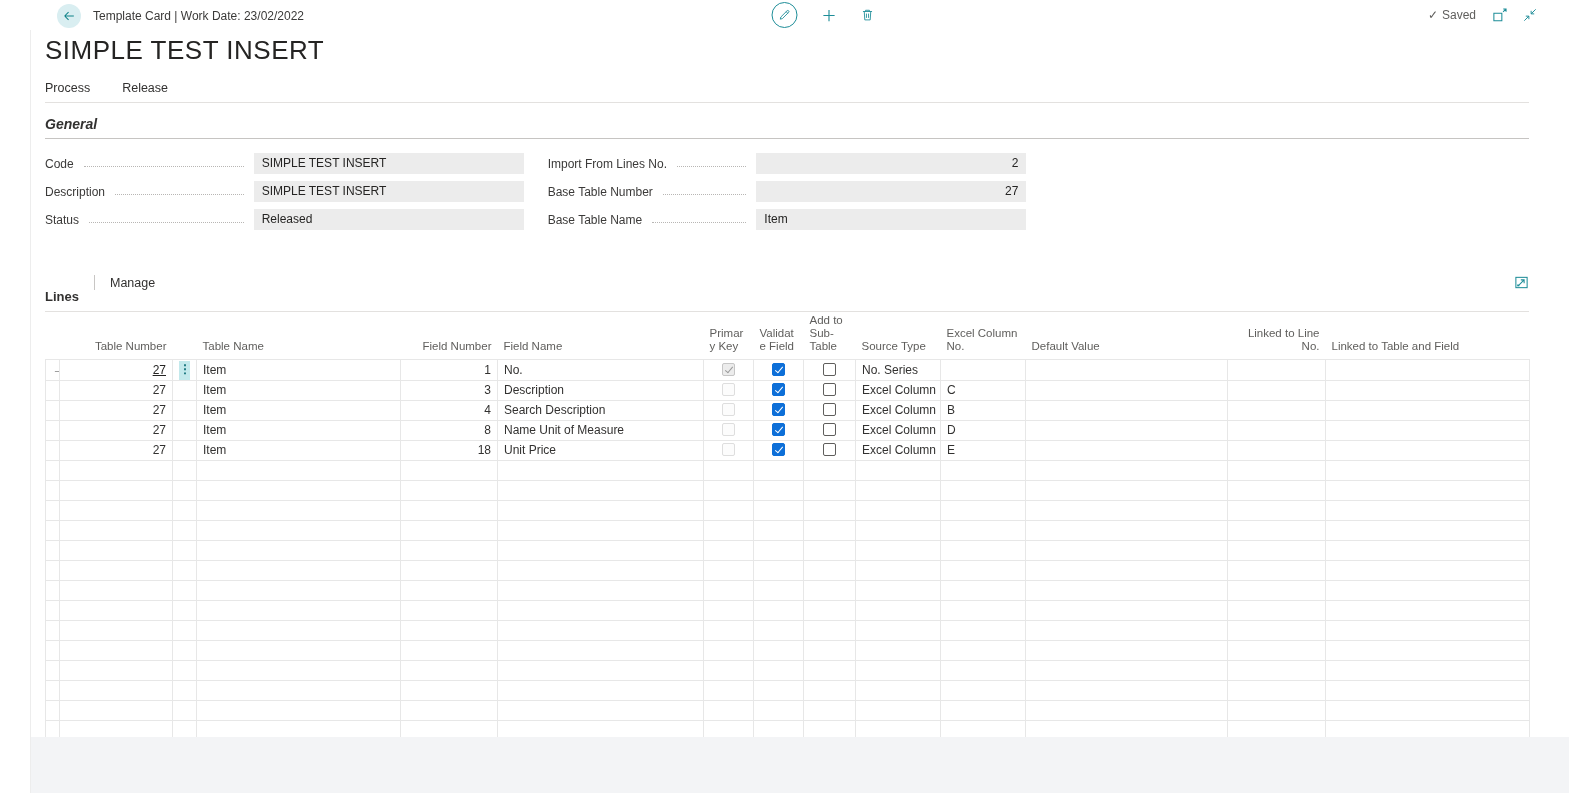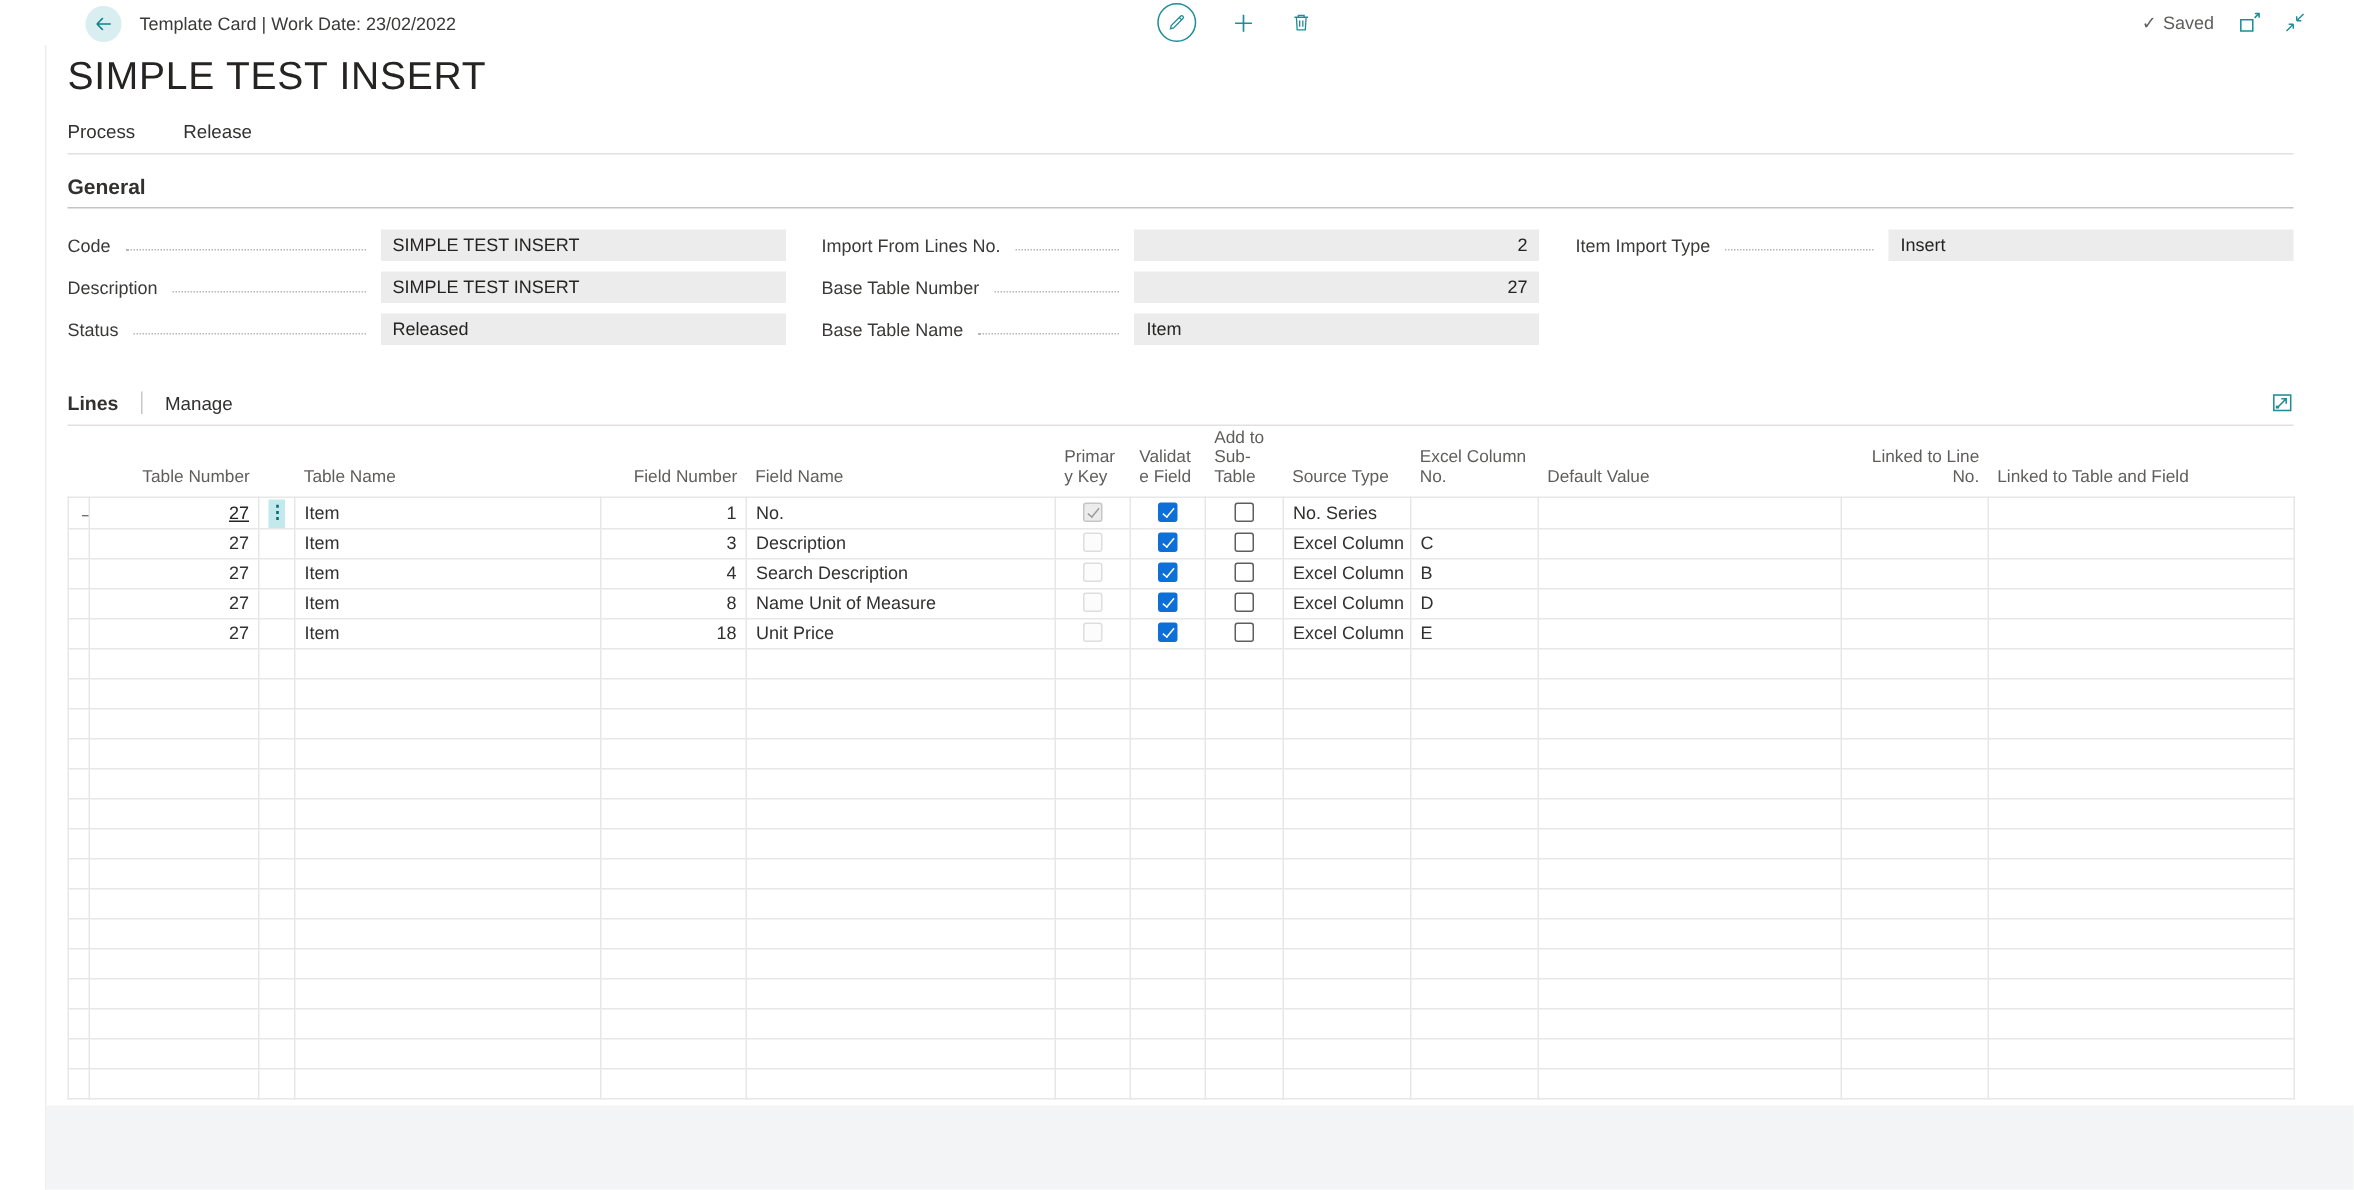--- a/index.html
+++ b/index.html
@@ -23,33 +23,33 @@
   .rail { position:absolute; left:30px; top:30px; bottom:0; width:1px; background:#ededed; }
   .main { margin-left:31px; padding:0 40px 0 14px; position:relative; }
   .page-title { margin-top:5px; font-size:26px; font-weight:300; letter-spacing:.5px; color:#252423; }
 
   .action-bar { margin-top:15px; padding-bottom:7px; border-bottom:1px solid #e3e1df;
     display:flex; gap:32px; font-size:12.5px; }
   .action-item { cursor:pointer; color:#323130; }
 
   
   .section-head { margin-top:13px; padding-bottom:6px; border-bottom:1px solid #c6c4c2;
-    font-size:14px; font-weight:700; color:#323130; cursor:pointer; }
+    font-size:14px; font-weight:700; color:#323130; cursor:pointer;font-style:italic; }
   .fields-grid { margin-top:14px; display:grid; grid-template-columns:1fr 1fr 1fr; column-gap:24px; }
   .fcol { display:flex; flex-direction:column; gap:7px; }
   .field { display:flex; align-items:center; height:21px; }
   .flabel { font-size:12px; color:#3b3a39; white-space:nowrap; }
   .leader { flex:1; border-bottom:1px dotted #b8b6b4; margin:0 10px; transform:translateY(3px); }
   .fvalue { width:270px; height:21px; background:#ececec; font-size:12px; color:#252423;
     line-height:21px; padding:0 8px; white-space:nowrap; overflow:hidden; cursor:default; }
   .fvalue.val-right { text-align:right; }
 
   
   .lines-bar { margin-top:31px; display:flex; align-items:center; padding-bottom:7px; border-bottom:1px solid #e3e1df; }
-  .lines-tab { font-size:13px; font-weight:700; color:#323130; cursor:pointer; }
+  .lines-tab { font-size:13px; font-weight:700; color:#323130; cursor:pointer;margin-top:28px; }
   .vsep { width:1px; height:15px; background:#c8c6c4; margin:0 15px; }
   .manage-tab { font-size:12.5px; color:#323130; cursor:pointer; }
   .expand-icon { margin-left:auto; color:#1d8d98; cursor:pointer; display:flex; }
 
   
   table.lines { width:1484px; border-collapse:collapse; table-layout:fixed; font-size:12px;
     border-bottom:1px solid #cfcfcf; }
   table.lines th { font-size:11.5px; font-weight:400; color:#5f5e5c; vertical-align:bottom;
     padding:2px 6px 6px 6px; text-align:left; line-height:13px; word-wrap:break-word; cursor:pointer; }
   table.lines th.al-r { text-align:right; }
@@ -177,27 +177,20 @@
       </div>
       <div class="field">
         <span class="flabel">Base Table Number</span>
         <span class="leader"></span>
         <span class="fvalue val-right">27</span>
       </div>
       <div class="field">
         <span class="flabel">Base Table Name</span>
         <span class="leader"></span>
         <span class="fvalue">Item</span>
-      </div>
-    </div>
-    <div class="fcol">
-      <div class="field">
-        <span class="flabel">Item Import Type</span>
-        <span class="leader"></span>
-        <span class="fvalue">Insert</span>
       </div>
     </div>
   </div>
 
   <div class="lines-bar">
     <span class="lines-tab">Lines</span>
     <span class="vsep"></span>
     <span class="manage-tab">Manage</span>
     <span class="expand-icon">
       <span>

